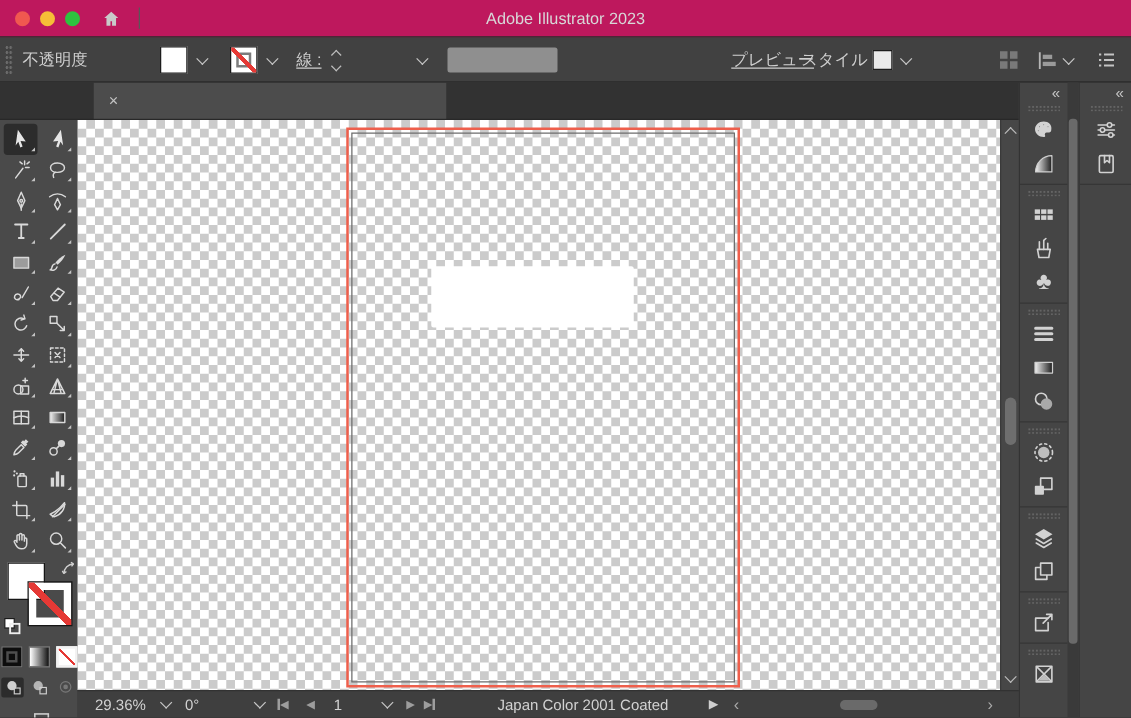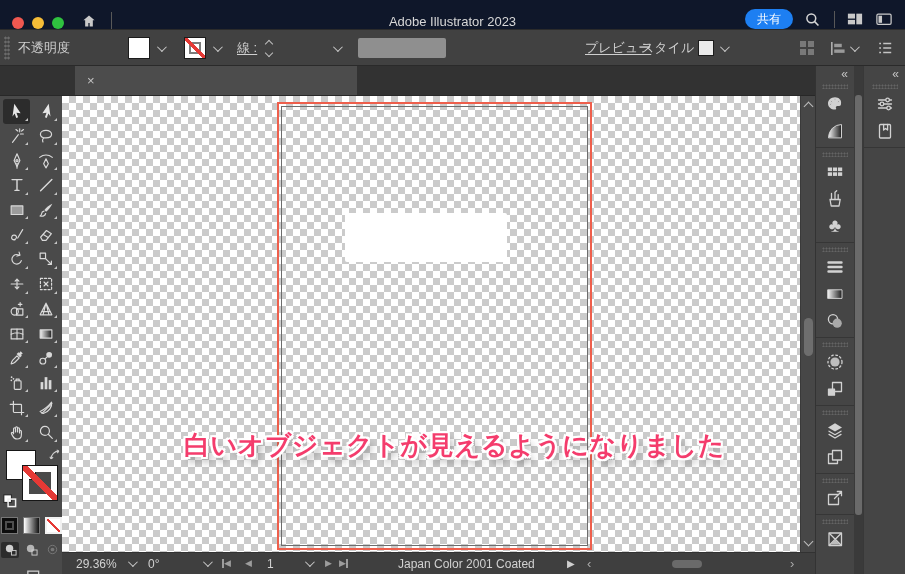--- a/index.html
+++ b/index.html
@@ -2,21 +2,21 @@
 <html><head>
 <meta charset="utf-8">
 <style>
 *{margin:0;padding:0;box-sizing:border-box}
 html,body{width:905px;height:574px;overflow:hidden}
 body{font-family:"Liberation Sans",sans-serif;background:#3a3a3a;color:#d2d2d2;-webkit-font-smoothing:antialiased}
 svg{display:block}
 .app{position:relative;width:905px;height:574px}
 
 
-.titlebar{height:30px;background:#0f172a;border-bottom:1px solid #2b2b2b;display:flex;align-items:flex-end;position:relative}
+.titlebar{height:30px;background:#be185d;border-bottom:1px solid #2b2b2b;display:flex;align-items:center;position:relative}
 .lights{display:flex;gap:8px;padding-left:12px}
 .light{width:12px;height:12px;border-radius:50%}
 .light.red{background:#f05850}.light.yellow{background:#f6bd37}.light.green{background:#2fc23f}
 .home{margin-left:17px}
 .tdivider{width:1px;height:17px;background:#585858;margin-left:14px}
 .title-text{position:absolute;left:0;right:0;text-align:center;font-size:13px;color:#d8d8d8;pointer-events:none}
 .tb-right{margin-left:auto;display:flex;align-items:center;gap:11px;padding-right:12px}
 .share{border:none;background:#1d7ff2;color:#fff;font-size:12px;height:20px;padding:0 12px;border-radius:10px;font-family:inherit}
 
 
@@ -126,45 +126,20 @@
       <span class="light yellow"></span>
       <span class="light green"></span>
     </div>
     <span class="home">
       <svg width="16" height="16" viewBox="0 0 20 20">
           <path d="M10 3 3 9.2h2.2V17h4v-4.4h1.6V17h4V9.2H17z" fill="#c9c9c9"></path>
         </svg>
     </span>
     <span class="tdivider"></span>
     <div class="title-text">Adobe Illustrator 2023</div>
-    <div class="tb-right">
-      <button class="share">共有</button>
-      <span>
-        <svg width="17" height="17" viewBox="0 0 20 20">
-            <circle cx="8.6" cy="8.6" r="5.2" stroke="#d6d6d6" stroke-width="1.8" fill="none"></circle>
-            <path d="M12.5 12.5 17 17" stroke="#d6d6d6" stroke-width="1.8"></path>
-          </svg>
-      </span>
-      <span class="tdivider" style="margin-left:2px"></span>
-      <span>
-        <svg width="18" height="16" viewBox="0 0 20 18">
-            <g fill="#c9c9c9">
-              <rect x="2" y="3" width="8" height="5.5"></rect>
-              <rect x="2" y="10" width="8" height="5"></rect>
-              <rect x="11.5" y="3" width="6.5" height="12"></rect>
-            </g>
-          </svg>
-      </span>
-      <span>
-        <svg width="18" height="16" viewBox="0 0 20 18">
-            <rect x="2" y="3.5" width="16" height="11.5" rx="1.5" fill="none" stroke="#c9c9c9" stroke-width="1.4"></rect>
-            <rect x="3.8" y="5.3" width="4" height="8" fill="#c9c9c9"></rect>
-          </svg>
-      </span>
-    </div>
   </div>
 
   <div class="controlbar">
     <span class="grip-v"></span>
     <span class="cb" style="left:18px">不透明度</span>
     <span class="cb" style="left:128px">
         <span class="sw"></span>
       </span>
     <span class="cb" style="left:157px">
         <span class="chev"></span>
@@ -461,21 +436,20 @@
               </svg>
           </span>
         </div>
 
         <div class="canvas-col">
           <div class="canvas-row">
             <div class="canvas">
               <div class="artboard"></div>
               <div class="artboard-inner"></div>
               <div class="white-rect"></div>
-              <div class="annotation">白いオブジェクトが見えるようになりました</div>
             </div>
             <div class="vscroll">
               <span class="vchev up"></span>
               <span class="vthumb"></span>
               <span class="vchev dn"></span>
             </div>
           </div>
 
           <div class="statusbar">
             <span class="sb" style="left:14px">29.36%</span>

